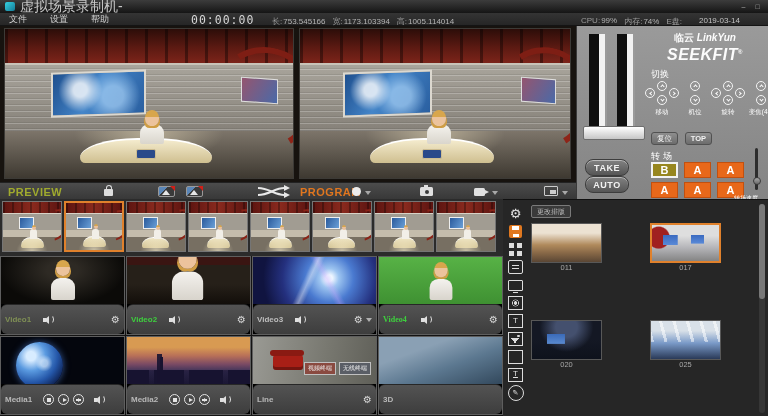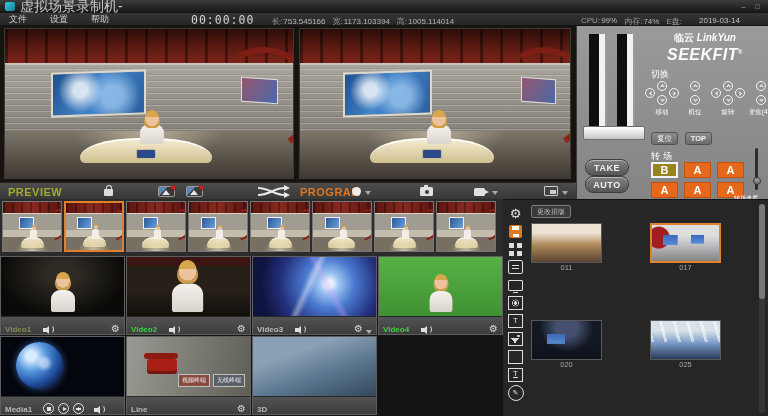--- a/index.html
+++ b/index.html
@@ -185,22 +185,22 @@
   .bank-item:nth-child(even) .bs-screen { left:20%; }
   .bank-item:nth-child(3n) .bs-desk { left:26%; width:46%; }
 
   
   #sources { position:absolute; left:0; top:256px; width:503px; height:160px; background:#141414; }
   .srow { display:grid; grid-template-columns:repeat(4,1fr); gap:1px; height:80px; margin-bottom:0; }
   #vrow { border-bottom:1px solid #141414; height:80px; }
   #mrow { height:79px; }
   .vpanel { display:flex; flex-direction:column; background:#000; border:1px solid #5e5e5e; overflow:hidden; }
   .vimg { flex:1; position:relative; overflow:hidden; cursor:pointer; }
-  .vbar { height:18px; background:linear-gradient(#535353,#3d3d3d); border-top:1px solid #272727;
-    display:flex; align-items:flex-end; padding:0 4px; font-size:8px; font-weight:bold; color:#b8b8b8; }
+  .vbar { height:30px; background:linear-gradient(#535353,#3d3d3d); border-top:1px solid #272727;
+    display:flex; align-items:center; padding:0 4px; font-size:8px; font-weight:bold; color:#b8b8b8;border-radius:6px; }
   .vlabel { min-width:28px; }
   .spk { position:relative; width:11px; height:9px; margin-left:10px; cursor:pointer; }
   .spk::before { content:""; position:absolute; left:0; top:2.5px; width:3px; height:4px; background:#e0e0e0; }
   .spk::after { content:""; position:absolute; left:1px; top:.5px;
     border-top:4px solid transparent; border-bottom:4px solid transparent; border-right:5px solid #e0e0e0; }
   .spk i { position:absolute; right:0; top:0; width:9px; height:9px;
     border:1px solid transparent; border-right-color:#e0e0e0; border-radius:50%; }
   .gear { margin-left:auto; color:#d8d8d8; font-size:10px; font-weight:normal; line-height:10px; cursor:pointer; }
   .caret { width:0; height:0; border-left:3px solid transparent; border-right:3px solid transparent;
     border-top:4px solid #b0b0b0; margin-left:3px; cursor:pointer; }
@@ -593,21 +593,21 @@
             </span>
       <span class="gear">⚙</span>
       <span class="caret"></span>
     </div>
   </div>
         <div class="vpanel">
     <div class="vimg v-person-green">
       <div class="person"></div>
     </div>
     <div class="vbar">
-      <span class="vlabel" style="color: rgb(62, 207, 62);">Video4</span>
+      <span class="vlabel" style="color: rgb(62, 207, 62); font-family: Liberation Serif, serif;">Video4</span>
       <span class="spk">
               <i></i>
             </span>
       <span class="gear">⚙</span>
 
     </div>
   </div>
       </div>
     <div id="mrow" class="srow">
         <div class="vpanel">
@@ -619,20 +619,35 @@
         <span class="cbtn play"></span>
         <span class="cbtn next"></span>
       </span>
       <span class="spk">
               <i></i>
             </span>
 
     </div>
   </div>
         <div class="vpanel">
+    <div class="vimg v-skyline"></div>
+    <div class="vbar">
+      <span class="vlabel">Media2</span>
+      <span class="transport">
+        <span class="cbtn stop"></span>
+        <span class="cbtn play"></span>
+        <span class="cbtn next"></span>
+      </span>
+      <span class="spk">
+              <i></i>
+            </span>
+
+    </div>
+  </div>
+        <div class="vpanel">
     <div class="vimg v-phone">
             <div class="chips">
               <span class="chip">视频终端</span>
               <span class="chip">无线终端</span>
             </div>
           </div>
     <div class="vbar">
       <span class="vlabel">Line</span>
 
       <span class="gear">⚙</span>

